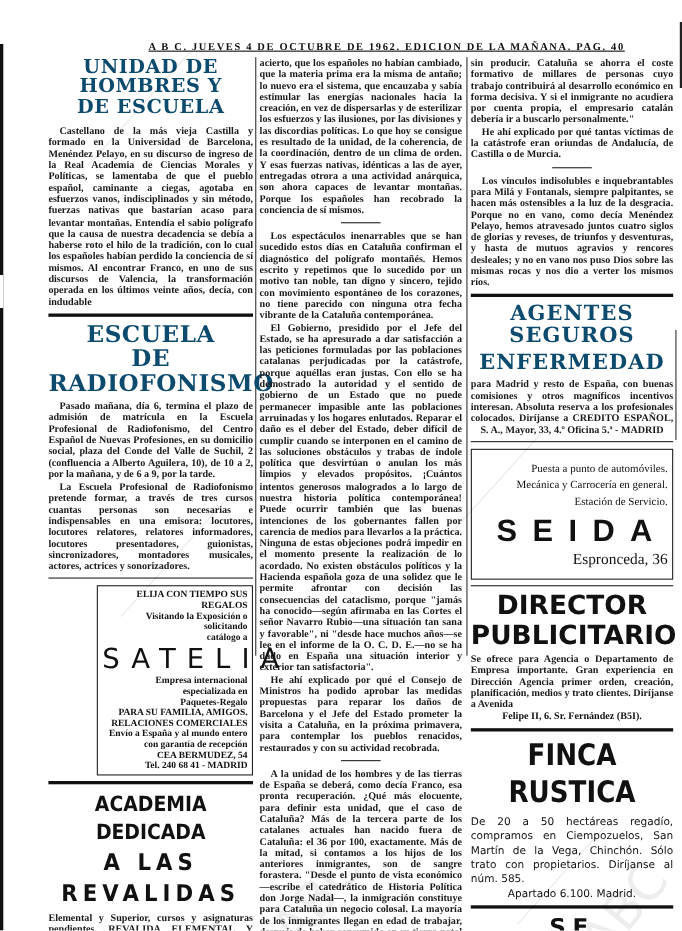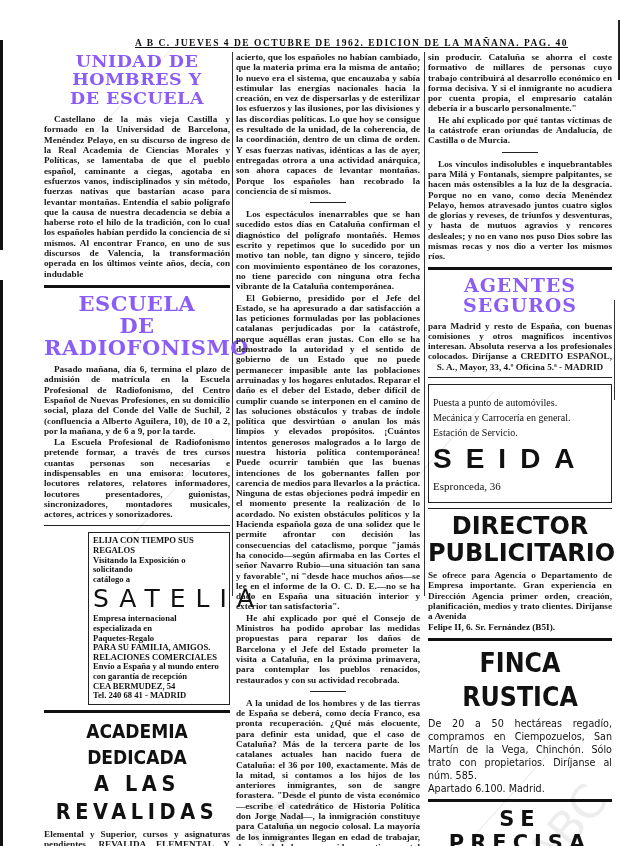--- a/index.html
+++ b/index.html
@@ -24,33 +24,33 @@
   .vrule { position: absolute; top: 52px; width: 1px; background: #333; }
 
   .body-text {
     font-size: 9.2px; line-height: 10.3px; text-align: justify; font-weight: bold;
     color: #1a1a1a;
   }
   .body-text p { text-indent: 10px; margin-bottom: 1px; }
 
   .headline-serif {
     font-family: "DejaVu Serif", serif; font-weight: bold; text-align: center;
-    line-height: 1.05; letter-spacing: 0.5px; color: #8b5cf6;
+    line-height: 1.05; letter-spacing: 0.5px; color: #0c4a6e;
   }
   .headline-cond {
     font-family: "DejaVu Sans", sans-serif; font-weight: bold; text-align: center;
     transform-origin: center; color: #111;
   }
 
   .hr-heavy { height: 3px; background: #111; margin: 4px 0 5px; }
   .hr-thin { height: 1px; background: #222; margin: 4px 0; }
   .small-divider { width: 36px; height: 1px; background: #222; margin: 6px auto; }
 
-  .boxed { border: 1.5px solid #222; padding: 3px 4px; text-align: left; }
-  .center { text-align: left; }
+  .boxed { border: 1.5px solid #222; padding: 3px 4px; text-align: right; }
+  .center { text-align: center; }
 
   .watermark {
     position: absolute; font-family: "DejaVu Sans", sans-serif; font-size: 46px;
     color: rgba(0,0,0,0.07); transform: rotate(-50deg); pointer-events: none;
     font-weight: normal;
   }
   .wm-line { position: absolute; height: 1px; background: rgba(0,0,0,0.09); transform-origin: left center; pointer-events: none; }
 </style>
 </head>
 <body>
@@ -128,32 +128,33 @@
   <div class="body-text">
     <p style="text-indent:0">sin producir. Cataluña se ahorra el coste formativo de millares de personas cuyo trabajo contribuirá al desarrollo económico en forma decisiva. Y si el inmigrante no acudiera por cuenta propia, el empresario catalán debería ir a buscarlo personalmente."</p>
     <p>He ahí explicado por qué tantas víctimas de la catástrofe eran oriundas de Andalucía, de Castilla o de Murcia.</p>
     <div class="small-divider"></div>
     <p>Los vínculos indisolubles e inquebrantables para Milá y Fontanals, siempre palpitantes, se hacen más ostensibles a la luz de la desgracia. Porque no en vano, como decía Menéndez Pelayo, hemos atravesado juntos cuatro siglos de glorias y reveses, de triunfos y desventuras, y hasta de mutuos agravios y rencores desleales; y no en vano nos puso Dios sobre las mismas rocas y nos dio a verter los mismos ríos.</p>
   </div>
   <div class="hr-heavy" style="margin-top:5px;"></div>
 
   <div>
     <div class="headline-serif" style="font-size:19px;margin-top:6px;letter-spacing:1px;">AGENTES SEGUROS</div>
+    <div class="headline-serif" style="font-size:19px;margin-top:4px;letter-spacing:1px;">ENFERMEDAD</div>
     <div class="body-text" style="margin-top:5px;text-align-last:center;">
       <p style="text-indent:0">para Madrid y resto de España, con buenas comisiones y otros magníficos incentivos interesan. Absoluta reserva a los profesionales colocados. Diríjanse a CREDITO ESPAÑOL, S. A., Mayor, 33, 4.º Oficina 5.ª - MADRID</p>
     </div>
   </div>
   <div class="hr-thin" style="margin-top:5px;"></div>
 
   <div class="boxed" style="margin-top:6px;padding:10px 4px 8px;">
     <div style="font-size:10px;line-height:15px;">Puesta a punto de automóviles.</div>
     <div style="font-size:10px;line-height:15px;">Mecánica y Carrocería en general.</div>
     <div style="font-size:10px;line-height:15px;">Estación de Servicio.</div>
     <div style="font-family:Liberation Sans, sans-serif;font-weight:bold;font-size:28px;line-height:38px;letter-spacing:14px;">SEIDA</div>
-    <div style="font-size:11px;line-height:16px;">Espronceda, 36</div>
+    <div style="font-size:14px;line-height:16px;">Espronceda, 36</div>
   </div>
   <div class="hr-thin" style="margin-top:5px;"></div>
 
   <div>
     <div class="headline-cond" style="font-size:24px;line-height:27px;">DIRECTOR</div>
     <div class="headline-cond" style="font-size:24px;line-height:27px;">PUBLICITARIO</div>
     <div class="body-text" style="margin-top:3px;">
       <p style="text-indent:0">Se ofrece para Agencia o Departamento de Empresa importante. Gran experiencia en Dirección Agencia primer orden, creación, planificación, medios y trato clientes. Diríjanse a Avenida</p>
     </div>
     <div class="center" style="font-size:9.2px;line-height:10.5px;font-weight:bold;">Felipe II, 6. Sr. Fernández (B5I).</div>

